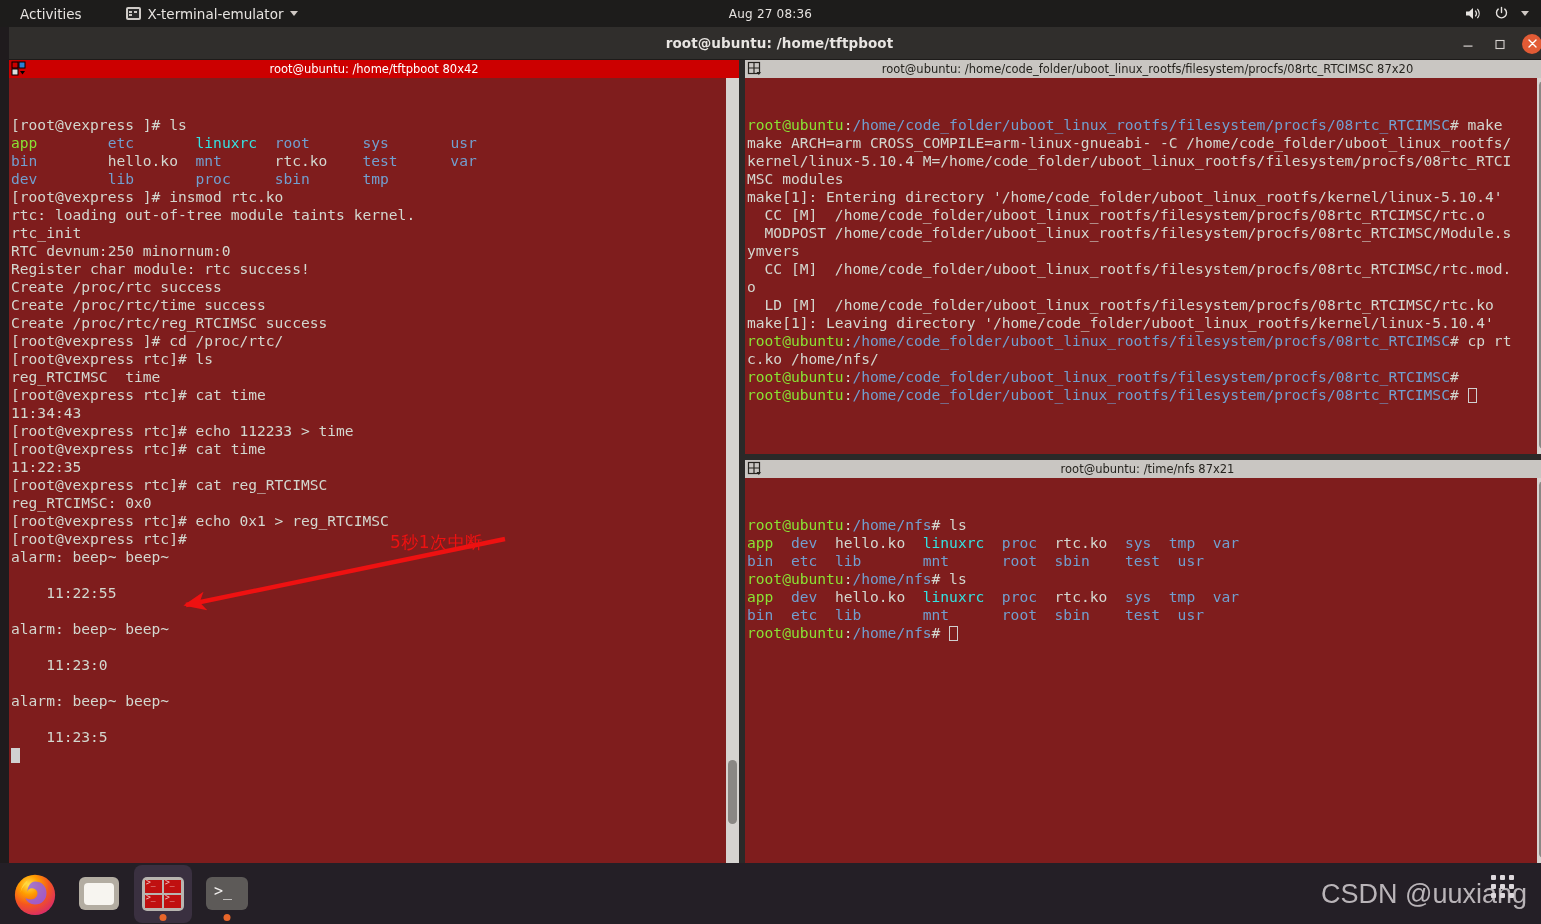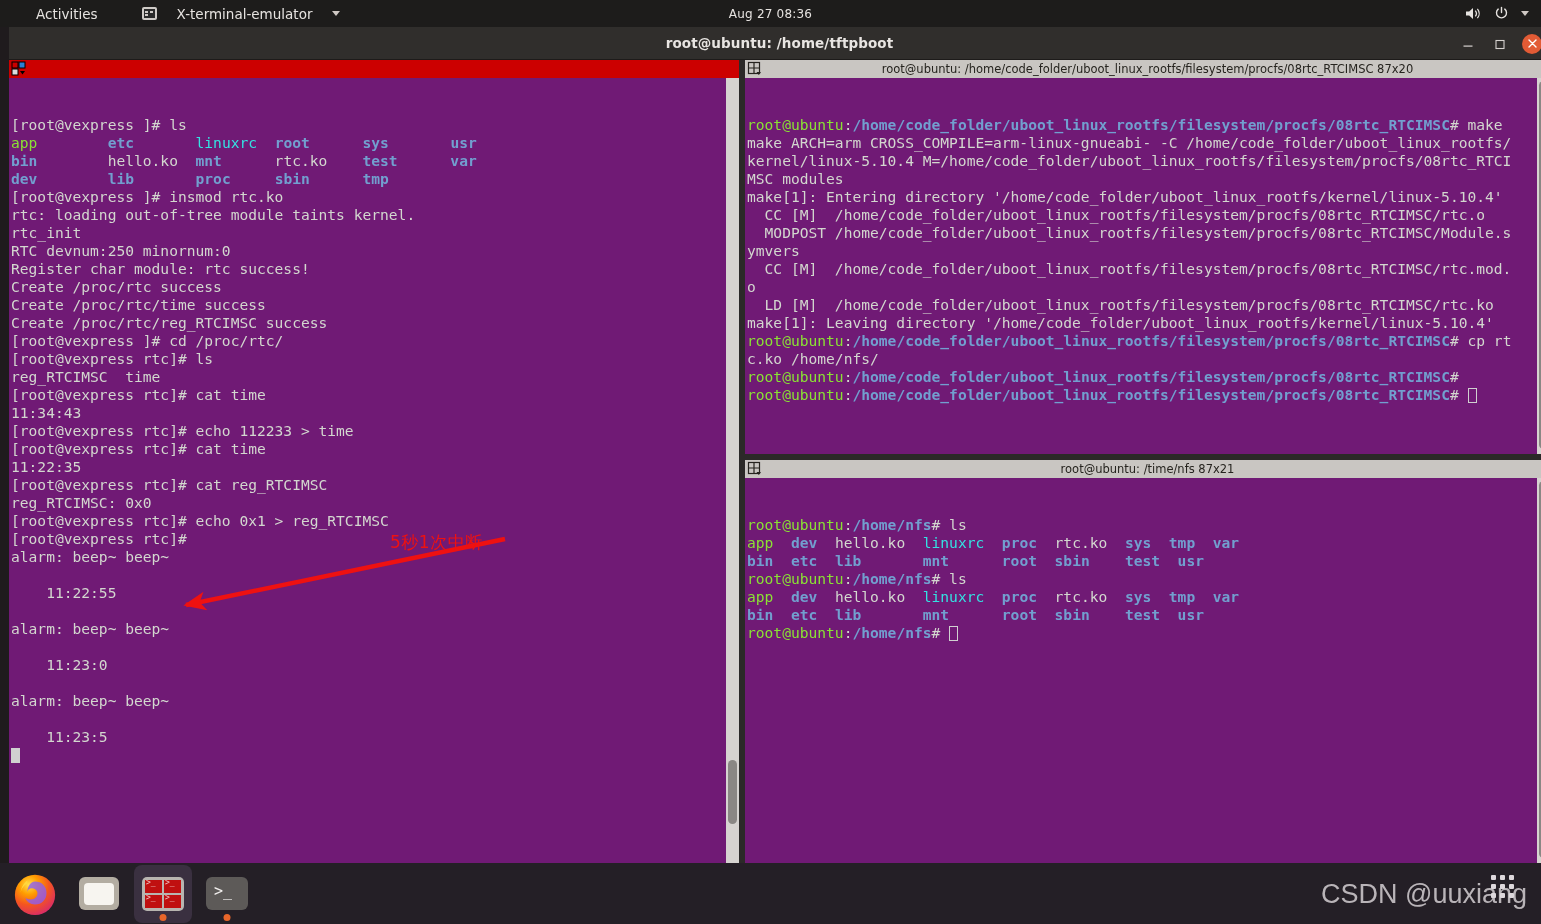--- a/index.html
+++ b/index.html
@@ -13,23 +13,23 @@
   
   #topbar {
     position: absolute; left: 0; top: 0;
     width: 1541px; height: 27px;
     background: #1d1c1b;
     display: flex; align-items: center;
     color: #e6e3e0;
     font-size: 13.5px;
     z-index: 40;
   }
-  #topbar .tb-activities { margin-left: 28px; padding: 2px 8px; }
+  #topbar .tb-activities { margin-left: 12px; padding: 2px 8px; }
   #topbar .tb-app {
-    display: flex; align-items: center; gap: 20px;
+    display: flex; align-items: center; gap: 7px;
     margin-left: 36px;
   }
   .app-icon-mini {
     width: 15px; height: 13px;
     background: #cfcbc7;
     border-radius: 2px;
     position: relative;
   }
   .app-icon-mini::before {
     content: "";
@@ -113,30 +113,30 @@
   .pane-title.inactive { background: #c9c6c2; color: #26241f; }
   .pane-title .pt-text {
     position: absolute; left: 0; right: 0; text-align: center;
     white-space: nowrap;
   }
   .pt-icon { width: 16px; height: 16px; margin-left: 2px; flex: none; position: relative; z-index: 2; }
 
   .term {
     position: absolute;
     left: 0; right: 0; top: 18px; bottom: 0;
-    background: #701a75;
+    background: #7f1d1d;
     font-family: "DejaVu Sans Mono", monospace;
     color: #d0d0d0;
     white-space: pre;
     overflow: hidden;
   }
   .term .lines { padding: 0 2px; }
   .tline { height: 18px; line-height: 18px; font-size: 14.6px; }
   .c-bgreen { color: #8ae234; }
-  .c-bblue  { color: #729fcf; font-weight: bold; }
+  .c-bblue  { color: #729fcf; }
   .c-bcyan  { color: #34e2e2; }
   .c-white  { color: #d3d7cf; }
 
   .cursor-block {
     display: inline-block;
     width: 9px; height: 15px;
     background: #d0d0d0;
     vertical-align: -3px;
   }
   .cursor-hollow {
@@ -321,20 +321,21 @@
     <div class="pane" id="pane-left" style="left:0; top:0; width:730px; height:803px;">
       <div class="pane-title active">
         <span class="pt-icon">
           <svg class="icon-svg" width="16" height="16" viewBox="0 0 16 16">
             <rect x="1" y="1" width="6" height="6" fill="#cc0000" stroke="#000" stroke-width="1"></rect>
             <rect x="8" y="1" width="6" height="6" fill="#2a7fd4" stroke="#000" stroke-width="1"></rect>
             <rect x="1" y="8" width="6" height="6" fill="#ddd" stroke="#000" stroke-width="1"></rect>
             <path d="M9 10 l5 0 l-2.5 3.5 z" fill="#000"></path>
           </svg>
         </span>
+        <span class="pt-text">root@ubuntu: /home/tftpboot 80x42</span>
       </div>
       <div class="term">
         <div class="lines"><div class="tline"><span class="c-white">[root@vexpress ]# ls</span></div><div class="tline"><span class="c-bgreen">app</span><span class="c-white">        </span><span class="c-bblue">etc</span><span class="c-white">       </span><span class="c-bcyan">linuxrc</span><span class="c-white">  </span><span class="c-bblue">root</span><span class="c-white">      </span><span class="c-bblue">sys</span><span class="c-white">       </span><span class="c-bblue">usr</span></div><div class="tline"><span class="c-bblue">bin</span><span class="c-white">        </span><span class="c-white">hello.ko</span><span class="c-white">  </span><span class="c-bblue">mnt</span><span class="c-white">      </span><span class="c-white">rtc.ko</span><span class="c-white">    </span><span class="c-bblue">test</span><span class="c-white">      </span><span class="c-bblue">var</span></div><div class="tline"><span class="c-bblue">dev</span><span class="c-white">        </span><span class="c-bblue">lib</span><span class="c-white">       </span><span class="c-bblue">proc</span><span class="c-white">     </span><span class="c-bblue">sbin</span><span class="c-white">      </span><span class="c-bblue">tmp</span></div><div class="tline"><span class="c-white">[root@vexpress ]# insmod rtc.ko</span></div><div class="tline"><span class="c-white">rtc: loading out-of-tree module taints kernel.</span></div><div class="tline"><span class="c-white">rtc_init</span></div><div class="tline"><span class="c-white">RTC devnum:250 minornum:0</span></div><div class="tline"><span class="c-white">Register char module: rtc success!</span></div><div class="tline"><span class="c-white">Create /proc/rtc success</span></div><div class="tline"><span class="c-white">Create /proc/rtc/time success</span></div><div class="tline"><span class="c-white">Create /proc/rtc/reg_RTCIMSC success</span></div><div class="tline"><span class="c-white">[root@vexpress ]# cd /proc/rtc/</span></div><div class="tline"><span class="c-white">[root@vexpress rtc]# ls</span></div><div class="tline"><span class="c-white">reg_RTCIMSC  time</span></div><div class="tline"><span class="c-white">[root@vexpress rtc]# cat time</span></div><div class="tline"><span class="c-white">11:34:43</span></div><div class="tline"><span class="c-white">[root@vexpress rtc]# echo 112233 &gt; time</span></div><div class="tline"><span class="c-white">[root@vexpress rtc]# cat time</span></div><div class="tline"><span class="c-white">11:22:35</span></div><div class="tline"><span class="c-white">[root@vexpress rtc]# cat reg_RTCIMSC</span></div><div class="tline"><span class="c-white">reg_RTCIMSC: 0x0</span></div><div class="tline"><span class="c-white">[root@vexpress rtc]# echo 0x1 &gt; reg_RTCIMSC</span></div><div class="tline"><span class="c-white">[root@vexpress rtc]#</span></div><div class="tline"><span class="c-white">alarm: beep~ beep~</span></div><div class="tline"><span class="c-white"></span></div><div class="tline"><span class="c-white">    11:22:55</span></div><div class="tline"><span class="c-white"></span></div><div class="tline"><span class="c-white">alarm: beep~ beep~</span></div><div class="tline"><span class="c-white"></span></div><div class="tline"><span class="c-white">    11:23:0</span></div><div class="tline"><span class="c-white"></span></div><div class="tline"><span class="c-white">alarm: beep~ beep~</span></div><div class="tline"><span class="c-white"></span></div><div class="tline"><span class="c-white">    11:23:5</span></div><div class="tline"><span class="cursor-block"></span></div></div>
       </div>
       <div class="vscroll">
         <div class="thumb" style="top:682px; height:64px;"></div>
       </div>
     </div>
 
     <div class="splitter-v" style="left:730px; width:6px;"></div>

